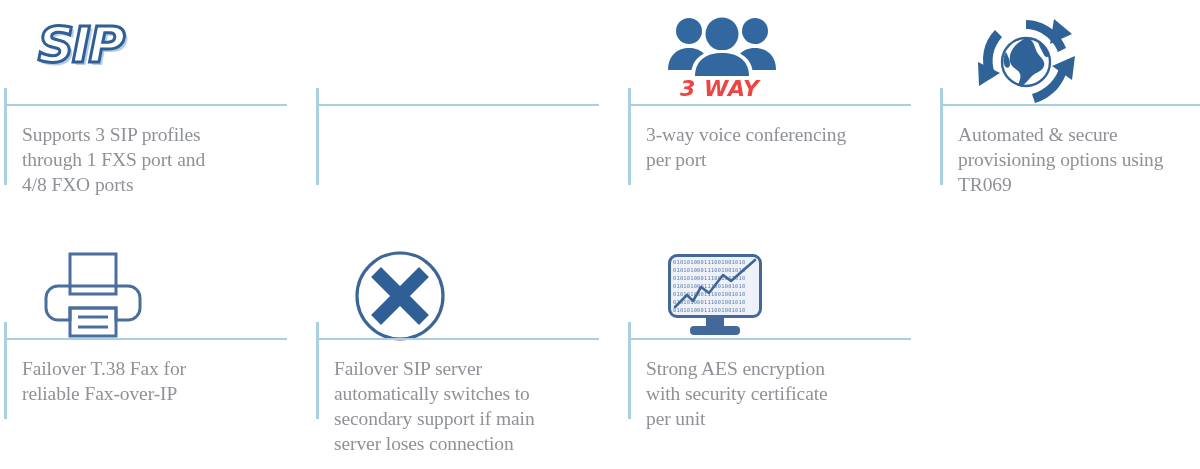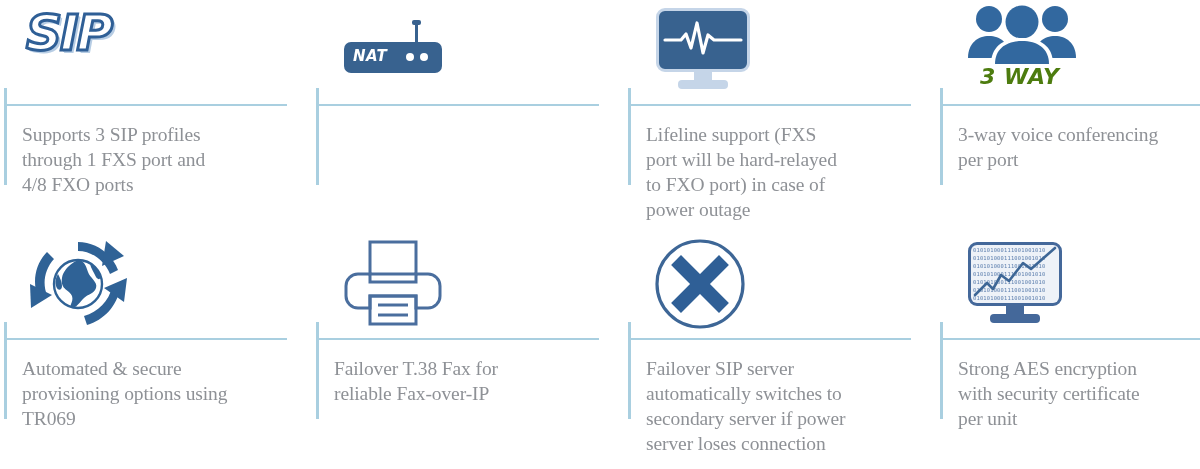--- a/index.html
+++ b/index.html
@@ -20,21 +20,21 @@
     grid-template-columns: repeat(4, 312px);
     grid-template-rows: 234px 235px;
     width: 1248px;
     height: 469px;
     box-sizing: border-box;
   }
 
   .feature-cell {
     position: relative;
     box-sizing: border-box;
-    padding: 0;
+    padding: 12px;
   }
 
   
   .icon-zone {
     height: 104px;
     position: relative;
     padding-left: 18px;
     display: flex;
     align-items: flex-start;
     box-sizing: border-box;
@@ -188,21 +188,21 @@
     margin-top: 0px;
   }
   .threeway-label {
     position: absolute;
     left: 18px;
     top: 62px;
     font-family: "DejaVu Sans", sans-serif;
     font-weight: bold;
     font-style: italic;
     font-size: 22px;
-    color: #4d7c0f;
+    color: #ef4444;
     letter-spacing: 0.5px;
   }
 
   
   .globe-wrap {
     position: relative;
     width: 100px;
     height: 96px;
     margin-left: 10px;
     margin-top: 0px;
@@ -239,57 +239,24 @@
       </div>
     </div>
     <div class="rule-v"></div>
     <div class="rule-h"></div>
     <div class="cell-text">Supports 3 SIP profiles
 through 1 FXS port and
 4/8 FXO ports</div>
   </div>
 
   <div class="feature-cell row1">
-    <div class="icon-zone">
-      <div class="icon-inner">
-        <div class="nat-router">
-          <div class="nat-ant"></div>
-          <div class="nat-ant-tip"></div>
-          <div class="nat-body"></div>
-          <div class="nat-label">NAT</div>
-          <div class="nat-dot d1"></div>
-          <div class="nat-dot d2"></div>
-        </div>
-      </div>
-    </div>
-    <div class="rule-v"></div>
-    <div class="rule-h"></div>
-  </div>
-
-  <div class="feature-cell row1">
-    <div class="icon-zone">
-      <div class="icon-inner">
-        <div class="monitor">
-          <div class="mon-screen">
-            <svg width="88" height="58" viewBox="0 0 88 58">
-              <polyline points="6,29 22,29 27,23 32,37 38,12 44,42 49,24 55,29 82,29" fill="none" stroke="#ffffff" stroke-width="3.2" stroke-linejoin="round" stroke-linecap="round"></polyline>
-            </svg>
-          </div>
-          <div class="mon-neck"></div>
-          <div class="mon-base"></div>
-        </div>
-      </div>
-    </div>
-    <div class="rule-v"></div>
-    <div class="rule-h"></div>
-    <div class="cell-text">Lifeline support (FXS
-port will be hard-relayed
-to FXO port) in case of
-power outage</div>
-  </div>
+    <div class="rule-v"></div>
+    <div class="rule-h"></div>
+  </div>
+
 
   <div class="feature-cell row1">
     <div class="icon-zone">
       <div class="icon-inner">
         <div class="threeway">
           <svg width="120" height="62" viewBox="0 0 120 62">
 
             <circle cx="27" cy="17" r="13" fill="#32689f"></circle>
             <path d="M6 56 C6 41 16 34 27 34 C38 34 48 41 48 56 Z" fill="#32689f"></path>
 
@@ -383,21 +350,21 @@
               <line x1="67" y1="29" x2="29" y2="67"></line>
             </g>
           </svg>
         </div>
       </div>
     </div>
     <div class="rule-v"></div>
     <div class="rule-h"></div>
     <div class="cell-text">Failover SIP server
 automatically switches to
-secondary server if power
+secondary support if main
 server loses connection</div>
   </div>
 
   <div class="feature-cell row2">
     <div class="icon-zone">
       <div class="icon-inner">
         <div class="monitor">
           <div class="mon-screen" style="background:#44689a;border-color:#44689a;">
             <svg width="88" height="58" viewBox="0 0 88 58">
               <rect x="0" y="0" width="88" height="58" fill="#eef2f8"></rect>

